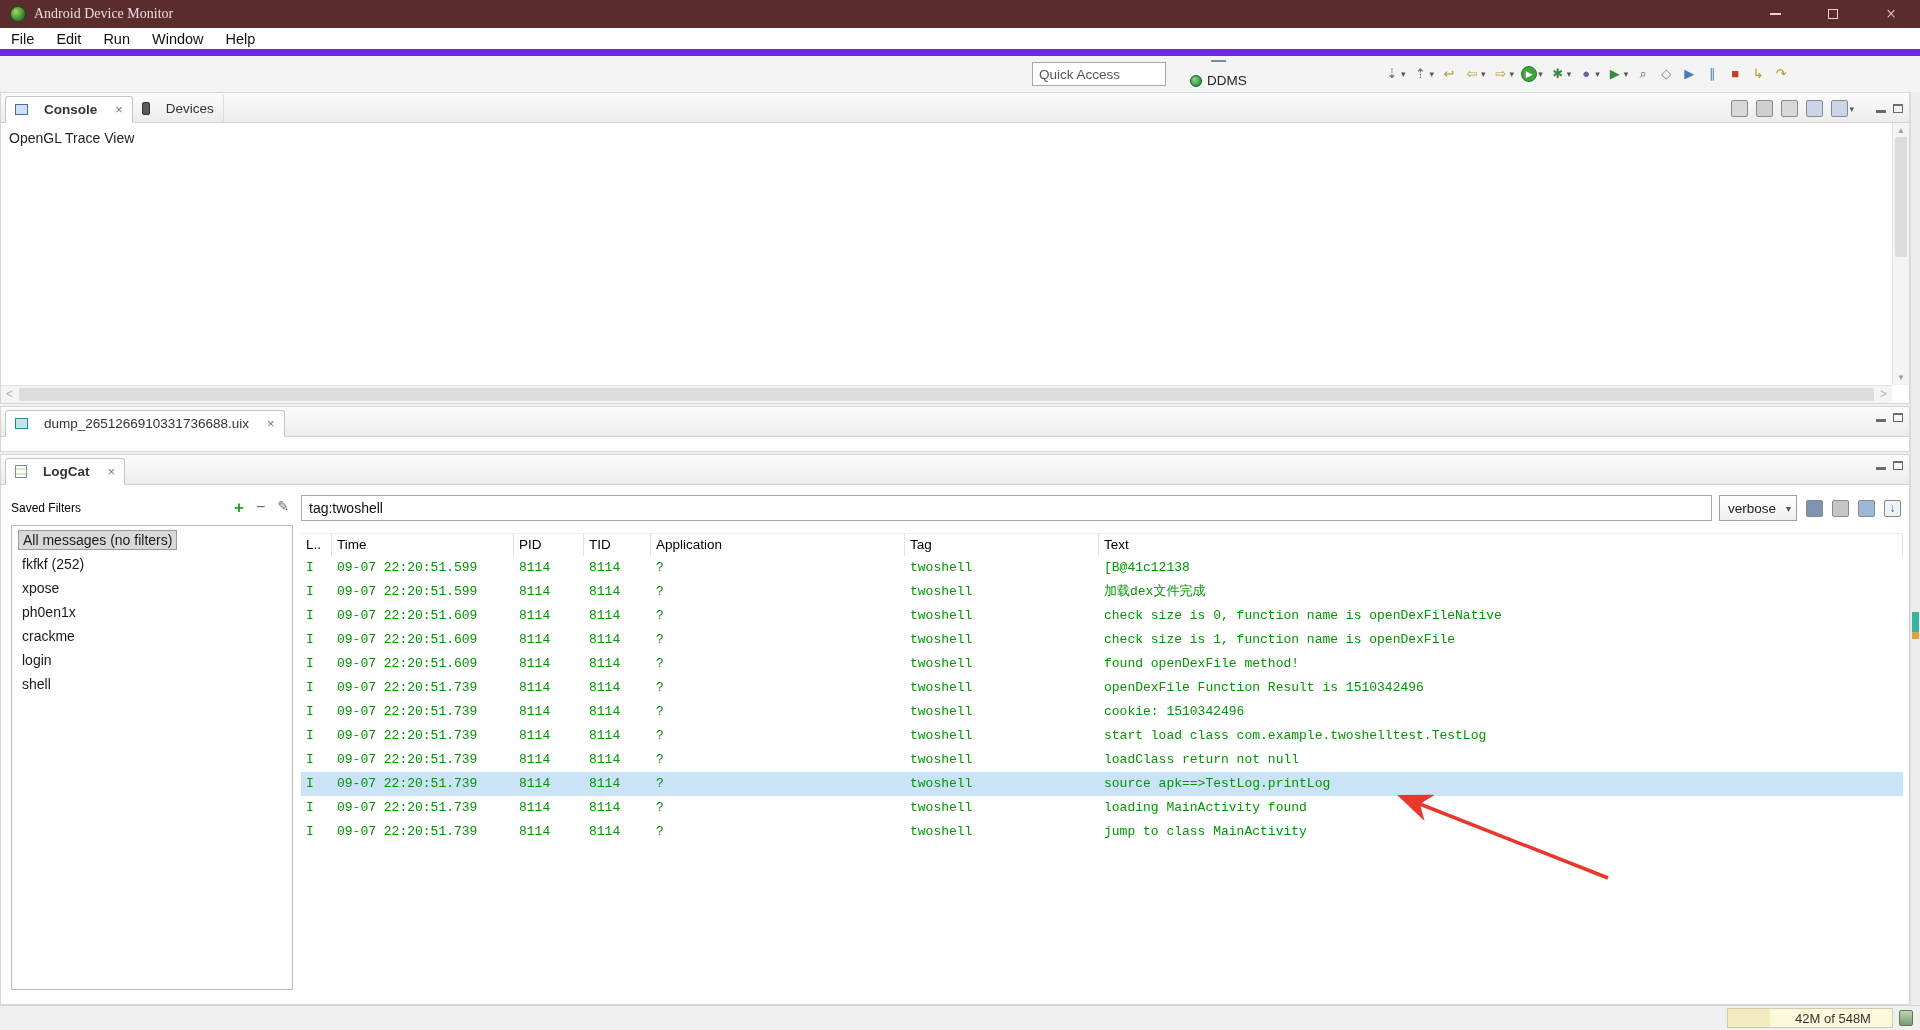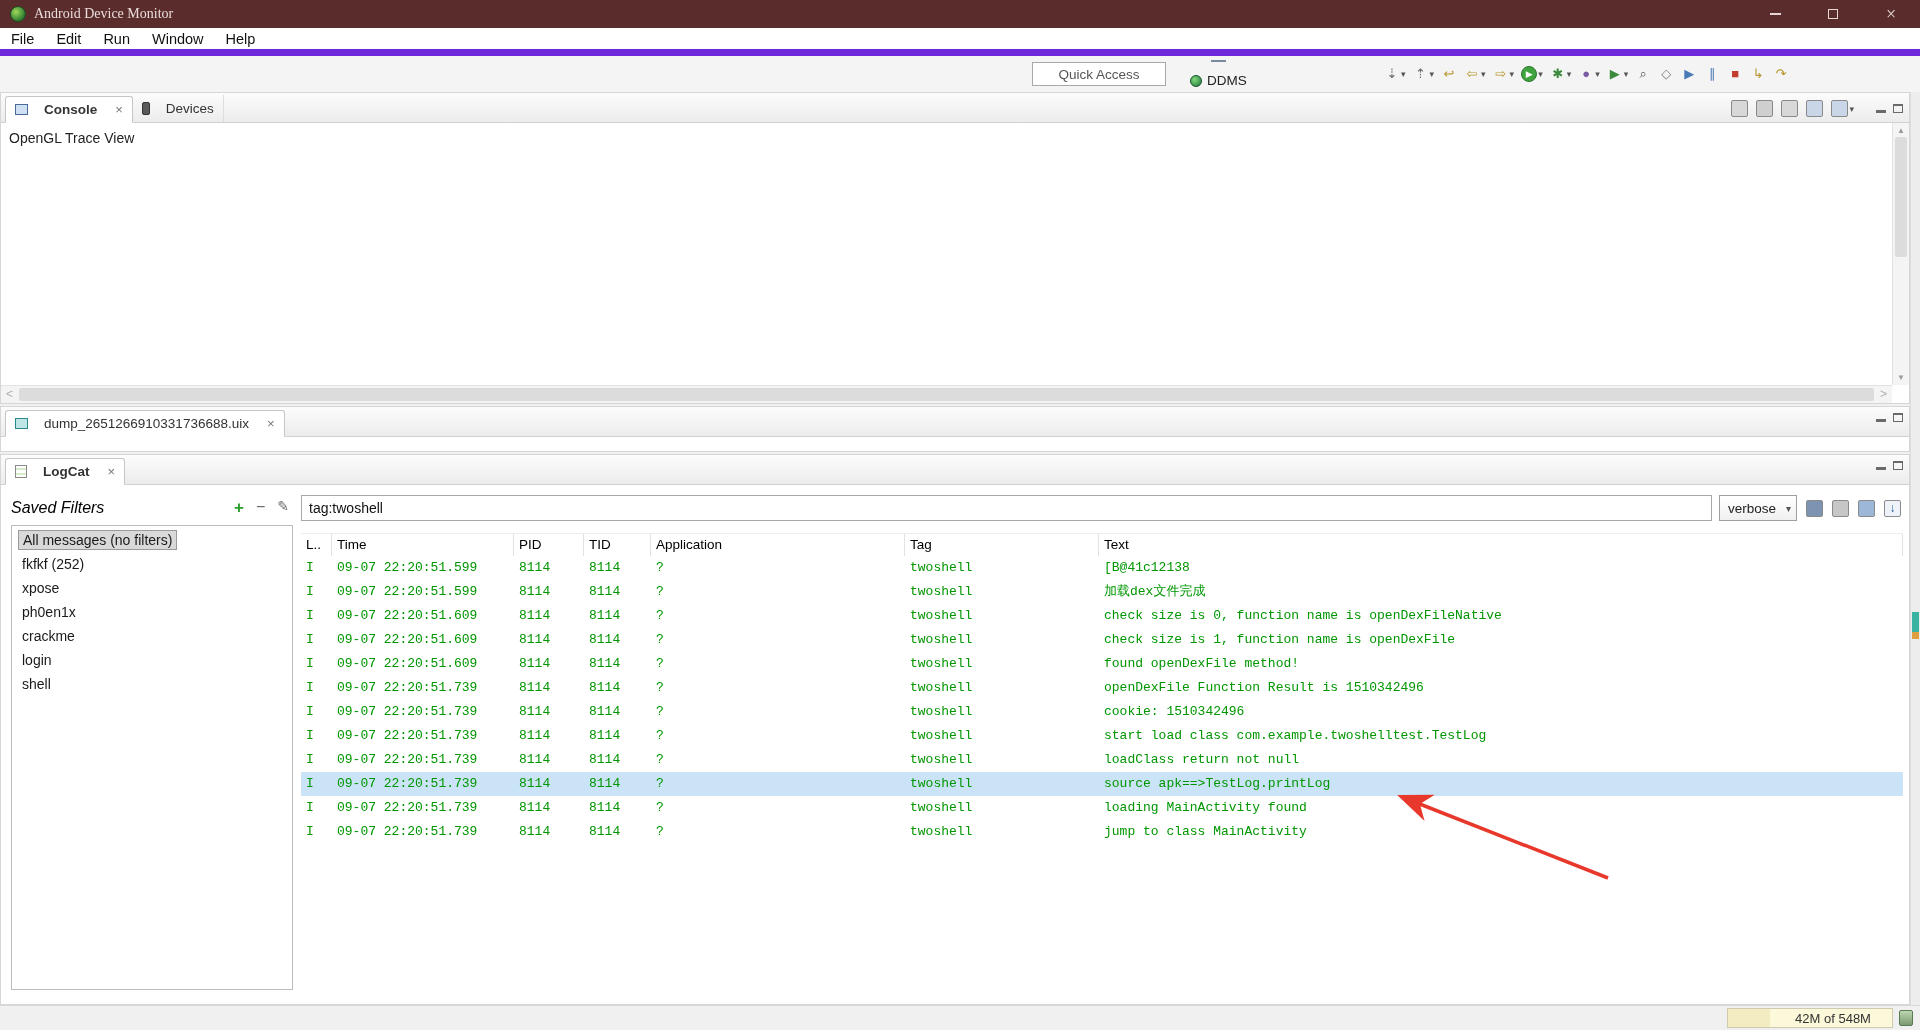--- a/index.html
+++ b/index.html
@@ -24,21 +24,21 @@
 
   
   .menubar { position:absolute; top:28px; left:0; right:0; height:28px; background:#ffffff;
     display:flex; align-items:center; border-bottom:7px solid #6d28d9; }
   .menu-item { padding:0 11px; font-size:14.5px; color:#111; }
 
   
   .toolbar { position:absolute; top:56px; left:0; right:0; height:36px; background:#f4f4f4; }
   .quick-access { position:absolute; left:1032px; top:6px; width:134px; height:24px;
     border:1px solid #a8a8a8; background:#fff; font-size:13.5px; color:#555; padding:0 6px;
-    font-family:"Liberation Sans", sans-serif;text-align:center; }
+    font-family:"Liberation Sans", sans-serif; }
   .perspective-bar { position:absolute; left:1182px; top:4px; height:28px; display:flex; align-items:center; gap:8px;flex-direction:column; }
   .persp-grid-icon { width:15px; height:13px; border:1px solid #7a8aa0;
     background:linear-gradient(90deg,#cfd8e6 45%, #7a8aa0 45%, #7a8aa0 55%, #cfd8e6 55%); }
   .persp-btn { display:flex; align-items:center; gap:5px; padding:3px 8px; font-size:13.5px; color:#222; border-radius:3px; }
   .persp-btn.active { background:#d7e7f5; border:1px solid #7da7cd; }
   .ddms-icon { width:12px; height:12px; border-radius:50%; background:radial-gradient(circle at 35% 35%, #7fd87a, #1f7a3a); border:1px solid #14532d; }
   .bug-icon { width:10px; height:12px; border-radius:50% / 40%; background:radial-gradient(circle at 40% 35%, #9ccf5e, #3a7a2a); border:1px solid #2a5a1e; }
   .toolbar-icons { position:absolute; left:1382px; top:4px; height:28px; display:flex; align-items:center; gap:3px; }
   .tb-item { display:flex; align-items:center; padding:1px 2px; }
   .tb-ic { min-width:16px; height:16px; display:flex; align-items:center; justify-content:center;
@@ -80,21 +80,21 @@
 
   
   .editor-panel { top:406px; height:46px; }
   .editor-body { position:absolute; top:30px; left:0; right:0; bottom:0; background:#fff; }
 
   
   .logcat-panel { top:454px; height:551px; }
   .logcat-content { position:absolute; top:30px; left:0; right:0; bottom:0; background:#fff; }
   .sidebar { position:absolute; left:10px; top:10px; width:282px; bottom:14px; }
   .sf-header { display:flex; align-items:center; height:26px; }
-  .sf-title { font-size:16px; color:#000;font-style:italic; }
+  .sf-title { font-size:12px; color:#000; }
   .sf-icons { margin-left:auto; display:flex; gap:12px; margin-right:4px; }
   .sf-add { color:#2a9c2a; font-weight:bold; font-size:17px; }
   .sf-remove { color:#666; font-size:16px; }
   .sf-edit { color:#666; font-size:14px; }
   .filter-listbox { position:absolute; top:30px; left:0; right:0; bottom:0; border:1px solid #bcbcbc; background:#fff; padding-top:3px; overflow:hidden; }
   .filter-item { height:24px; line-height:22px; padding-left:6px; font-size:14px; white-space:nowrap; }
   .filter-label { padding:1px 4px; }
   .filter-label.selected { background:#d9d9d9; border:1px solid #9a9a9a; }
 
   .logcat-main { position:absolute; left:300px; top:8px; right:6px; bottom:0; }

